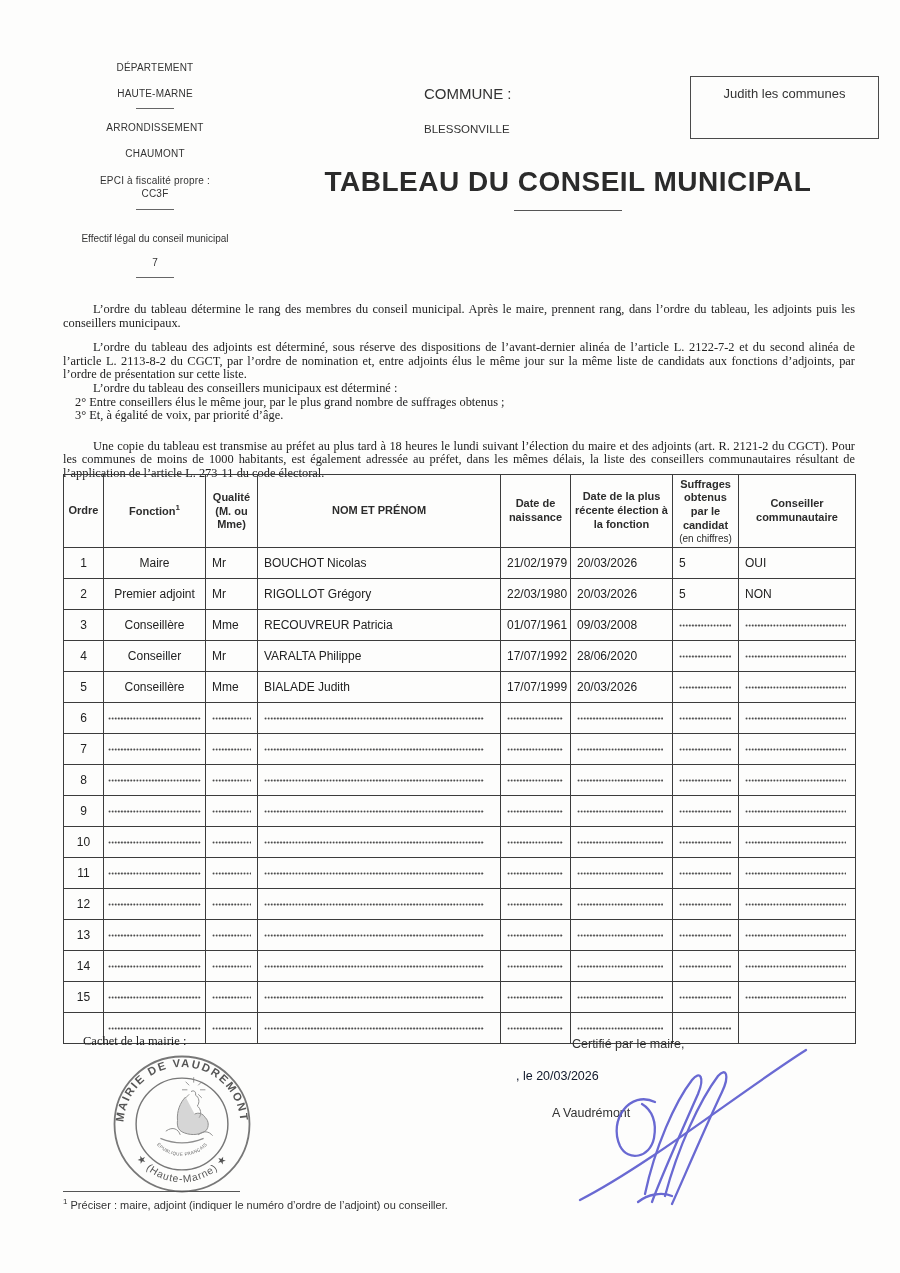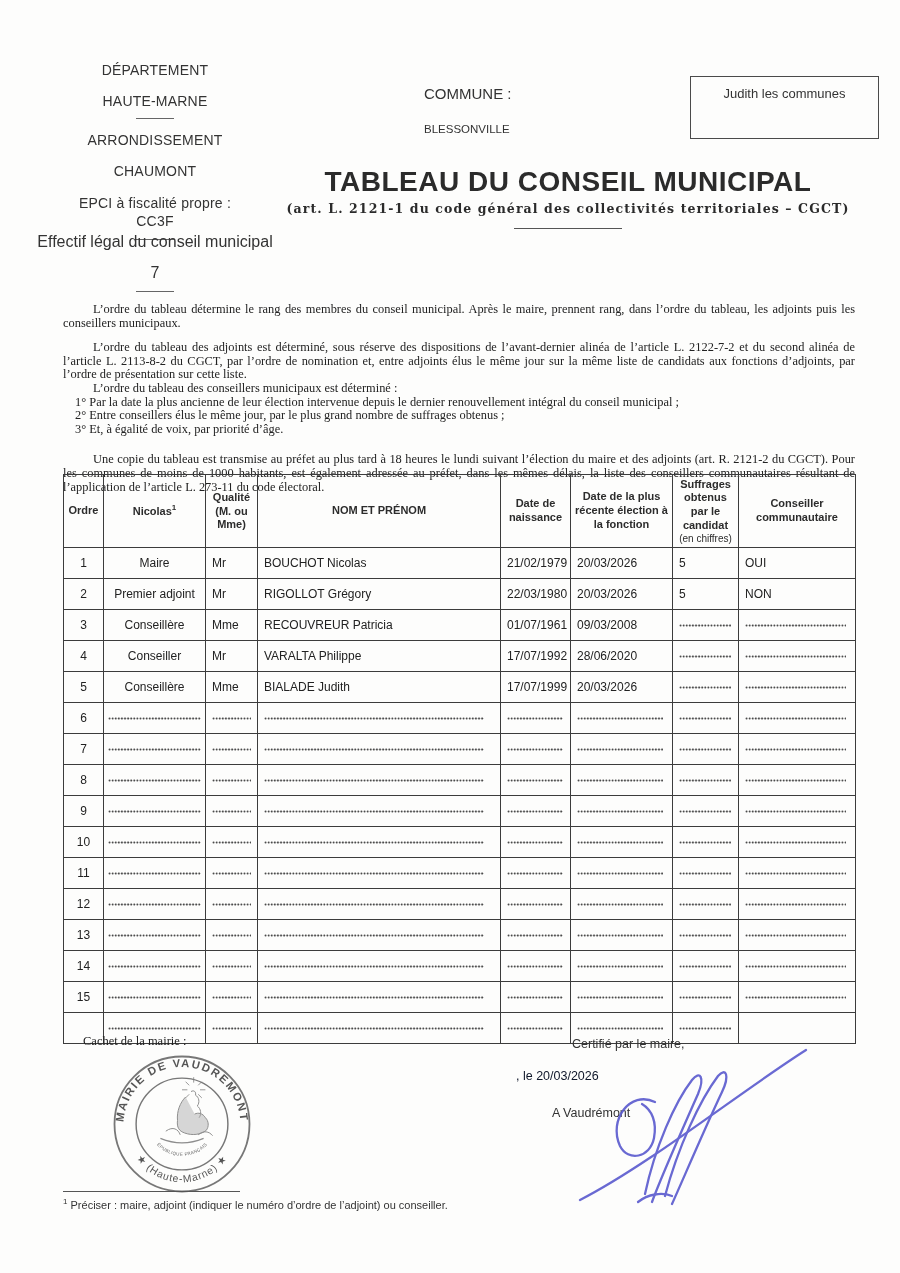--- a/index.html
+++ b/index.html
@@ -4,26 +4,26 @@
 <style>
   html,body{margin:0;padding:0;}
   body{
     width:900px;height:1273px;position:relative;
     background:#fdfdfc;color:#2e2e2e;
     font-family:"Liberation Sans",sans-serif;
     overflow:hidden;
   }
   .abs{position:absolute;}
   
-  .left-head{left:55px;top:62px;width:200px;text-align:center;font-size:14px;letter-spacing:.2px;color:#333;}
+  .left-head{left:55px;top:62px;width:200px;text-align:center;font-size:10px;letter-spacing:.2px;color:#333;}
   .left-head .lh-line{margin:0 0 15px 0;}
   .left-head .lh-line2{margin:0;}
   .mini-rule{width:38px;border:0;border-top:1.3px solid #666;margin:9px auto 13px auto;}
   .epci{margin-top:16px;line-height:1.25;}
-  .effectif{left:30px;top:233px;width:250px;text-align:center;font-size:16px;color:#333;}
+  .effectif{left:30px;top:233px;width:250px;text-align:center;font-size:10px;color:#333;}
   .effectif .val{margin-top:13px;}
   
   .commune-label{left:424px;top:85px;font-size:15px;color:#333;}
   .commune-value{left:424px;top:123px;font-size:11.5px;color:#333;}
   .communes-box{left:690px;top:76px;width:189px;height:63px;border:1.4px solid #4a4a4a;text-align:center;font-size:13px;color:#333;padding-top:9px;box-sizing:border-box;}
   
   .title-wrap{left:283px;top:166px;width:570px;text-align:center;color:#2b2b2b;}
   .main-title{font-family:Liberation Sans, sans-serif;font-weight:bold;font-size:28px;letter-spacing:.5px;white-space:nowrap;}
   .sub-title{font-family:"DejaVu Serif","Liberation Serif",serif;font-weight:bold;font-size:12.5px;letter-spacing:1.1px;margin-top:3px;white-space:nowrap;}
   .title-rule{width:108px;border:0;border-top:1.3px solid #555;margin:12px auto 0 auto;}
@@ -77,49 +77,47 @@
 </div>
 
 <div class="abs commune-label">COMMUNE :</div>
 <div class="abs commune-value">BLESSONVILLE</div>
 <div class="abs communes-box">
   <span>Judith les communes</span>
 </div>
 
 <div class="abs title-wrap">
   <div class="main-title">TABLEAU DU CONSEIL MUNICIPAL</div>
-  <div class="sub-title">(art. L. 2121-1 du code général des collectivités territoriales – CGCT)</div>
   <hr class="title-rule">
 </div>
 
 <div class="abs intro">
   <p class="indent">L’ordre du tableau détermine le rang des membres du conseil municipal. Après le maire, prennent rang, dans l’ordre du tableau, les adjoints puis les conseillers municipaux.</p>
   <p class="indent p2">L’ordre du tableau des adjoints est déterminé, sous réserve des dispositions de l’avant-dernier alinéa de l’article L. 2122-7-2 et du second alinéa de l’article L. 2113-8-2 du CGCT, par l’ordre de nomination et, entre adjoints élus le même jour sur la même liste de candidats aux fonctions d’adjoints, par l’ordre de présentation sur cette liste.</p>
   <p class="indent">L’ordre du tableau des conseillers municipaux est déterminé :</p>
-  <p class="num-item">1° Par la date la plus ancienne de leur élection intervenue depuis le dernier renouvellement intégral du conseil municipal ;</p>
   <p class="num-item">2° Entre conseillers élus le même jour, par le plus grand nombre de suffrages obtenus ;</p>
   <p class="num-item">3° Et, à égalité de voix, par priorité d’âge.</p>
   <p class="indent p4">Une copie du tableau est transmise au préfet au plus tard à 18 heures le lundi suivant l’élection du maire et des adjoints (art. R. 2121-2 du CGCT). Pour les communes de moins de 1000 habitants, est également adressée au préfet, dans les mêmes délais, la liste des conseillers communautaires résultant de l’application de l’article L. 273-11 du code électoral.</p>
 </div>
 
 <table class="council">
   <colgroup>
     <col style="width:40px">
       <col style="width:102px">
       <col style="width:52px">
       <col style="width:243px">
     <col style="width:70px">
       <col style="width:102px">
       <col style="width:66px">
       <col style="width:117px">
   </colgroup>
   <thead>
     <tr>
       <th><span>Ordre</span></th>
-      <th><span>Nicolas</span><sup>1</sup></th>
+      <th><span>Fonction</span><sup>1</sup></th>
       <th><span>Qualité</span><span class="th-sub" style="font-weight:bold;font-size:11px;">(M. ou Mme)</span></th>
       <th><span>NOM ET PRÉNOM</span></th>
       <th><span>Date de naissance</span></th>
       <th><span>Date de la plus récente élection à la fonction</span></th>
       <th><span>Suffrages obtenus par le candidat</span><span class="th-sub">(en chiffres)</span></th>
       <th><span>Conseiller communautaire</span></th>
     </tr>
   </thead>
   <tbody id="tbody">
       <tr>

